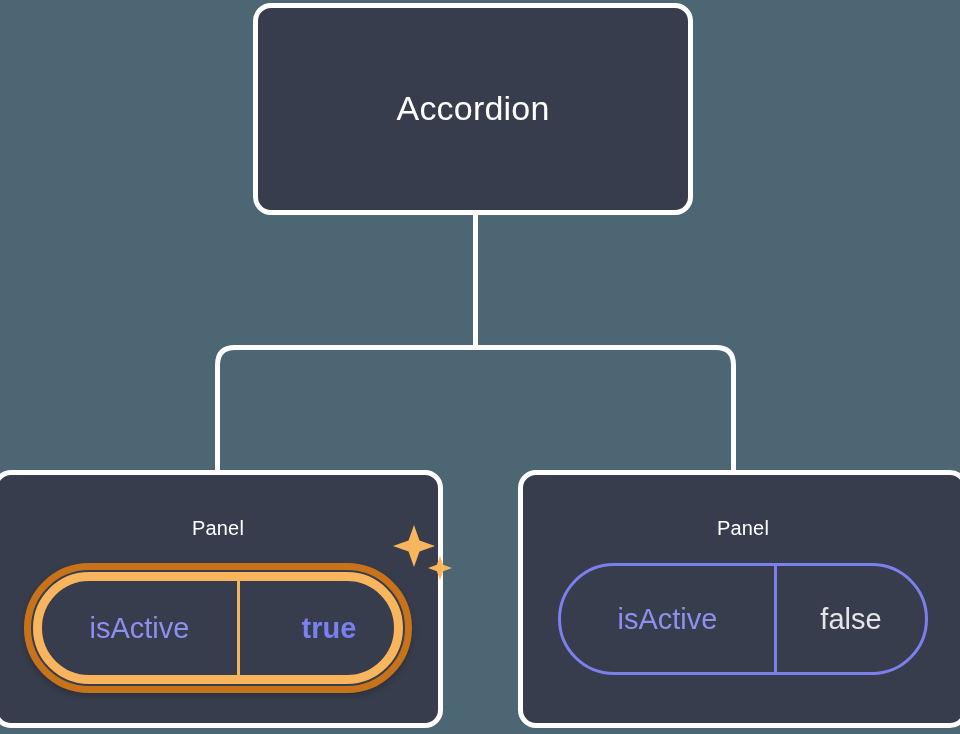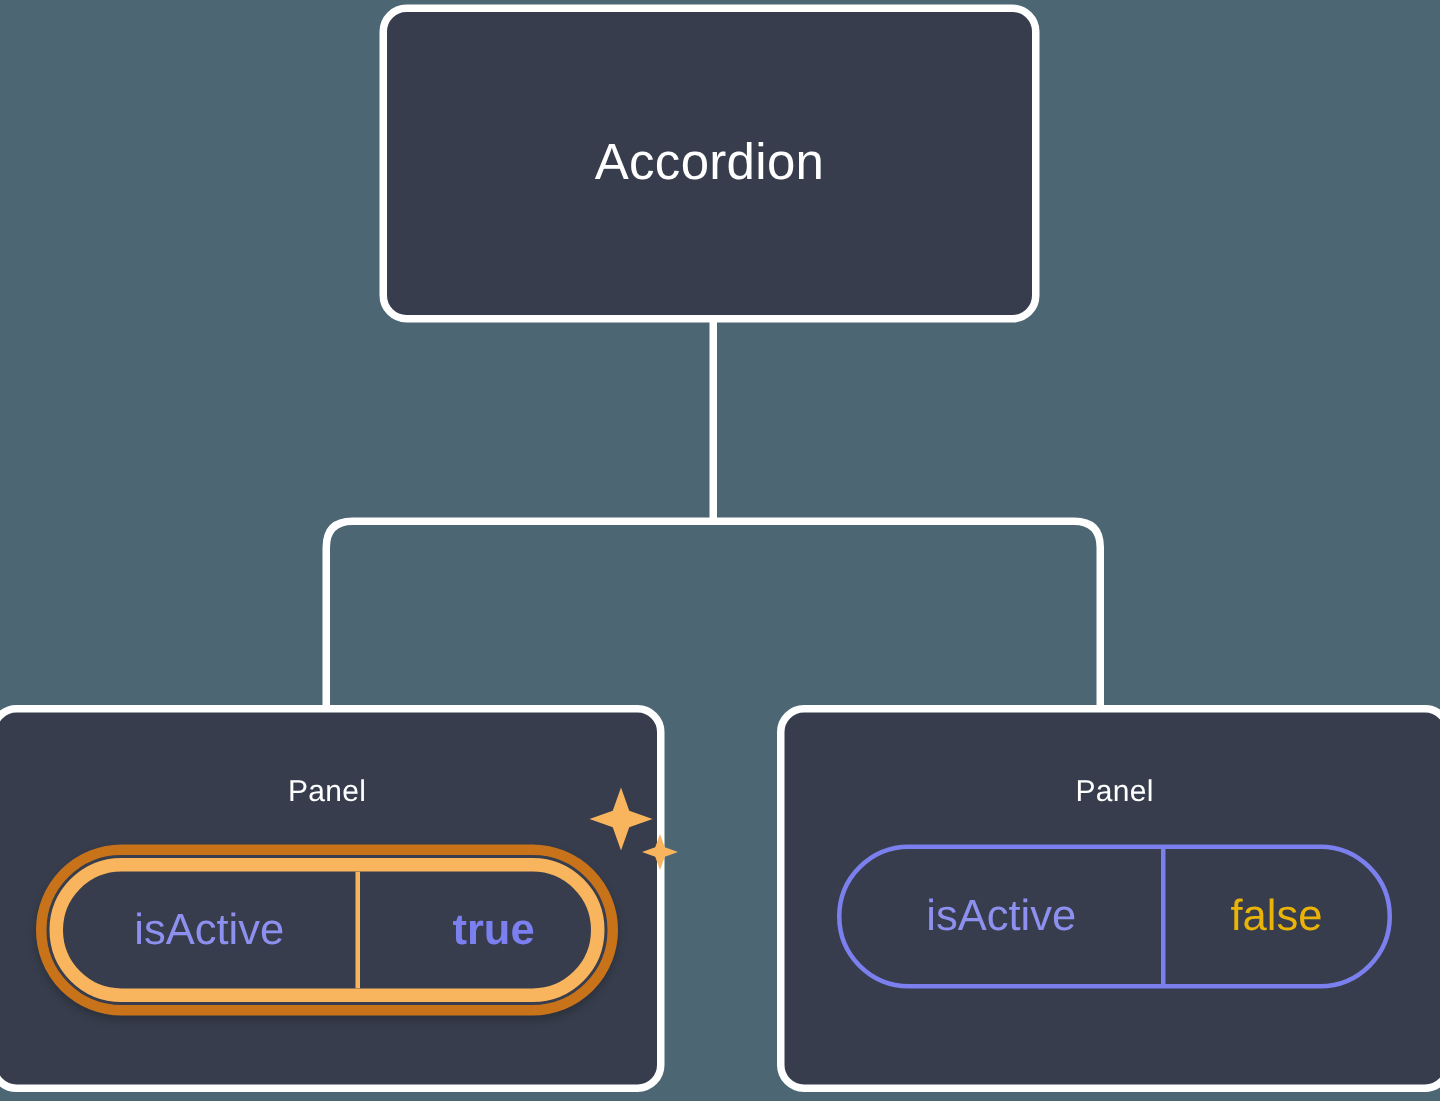--- a/index.html
+++ b/index.html
@@ -92,21 +92,21 @@
     align-items: center;
     justify-content: center;
   }
 
   .pill {
     box-sizing: border-box;
     display: flex;
     align-items: stretch;
     border-radius: 999px;
     overflow: hidden;
-    height: 96px;
+    height: 112px;
   }
 
   .pill-cell {
     display: flex;
     align-items: center;
     justify-content: center;
     box-sizing: border-box;
     white-space: nowrap;
   }
 
@@ -123,21 +123,21 @@
   .pill-normal {
     border: 3px solid #7b80ee;
     width: 370px;
   }
   .pill-normal .pill-key {
     color: #8d90ef;
     width: 216px;
     border-right: 3px solid #7b80ee;
   }
   .pill-normal .pill-val {
-    color: #eab308;
+    color: #e5e5e5;
     flex: 1;
     font-weight: 400;
   }
 
   
   .pill-highlight-outer {
     box-sizing: border-box;
     border: 7px solid #c8731a;
     border-radius: 999px;
     padding: 2px;

